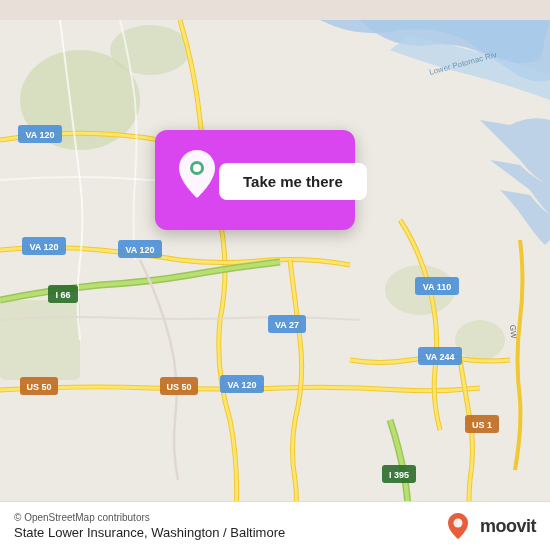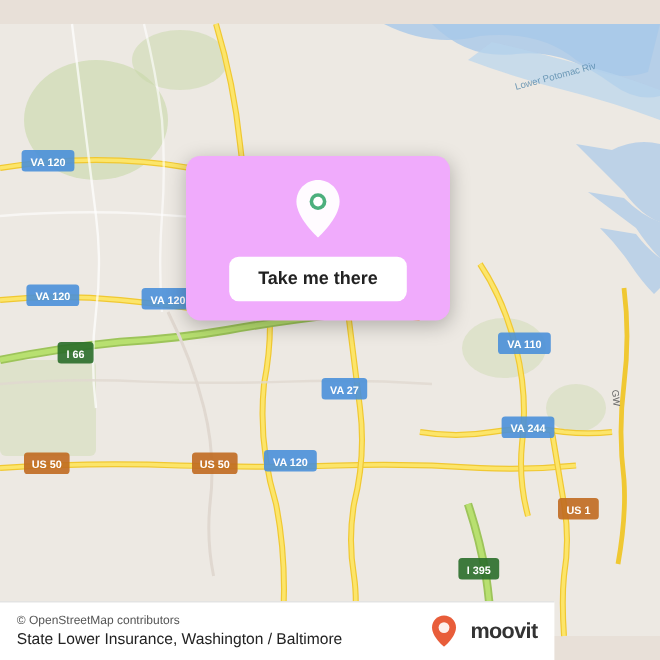--- a/index.html
+++ b/index.html
@@ -25,25 +25,25 @@
       position: absolute;
       top: 0; left: 0;
       width: 100%; height: 100%;
     }
 
     
     #popup-card {
       position: absolute;
       top: 130px;
       left: 155px;
-      width: 220px;
-      background: #f0abfc;
+      width: 200px;
+      background: #d946ef;
       border-radius: 12px;
       display: flex;
-      flex-direction: column;
+      flex-direction: row;
       align-items: center;
       padding: 18px 20px 16px;
       box-shadow: 0 4px 16px rgba(0,0,0,0.25);
       z-index: 10;
     }
 
     #pin-icon-wrapper {
       width: 52px;
       height: 52px;
       display: flex;
@@ -62,21 +62,21 @@
       font-weight: 600;
       cursor: pointer;
       white-space: nowrap;
     }
 
     
     #bottom-bar {
       position: absolute;
       bottom: 0;
       left: 0;
-      width: 462px;
+      width: 550px;
       background: #ffffff;
       border-top: 1px solid #ddd;
       padding: 10px 14px;
       display: flex;
       align-items: center;
       justify-content: space-between;
       z-index: 20;
     }
 
     #bottom-left {

